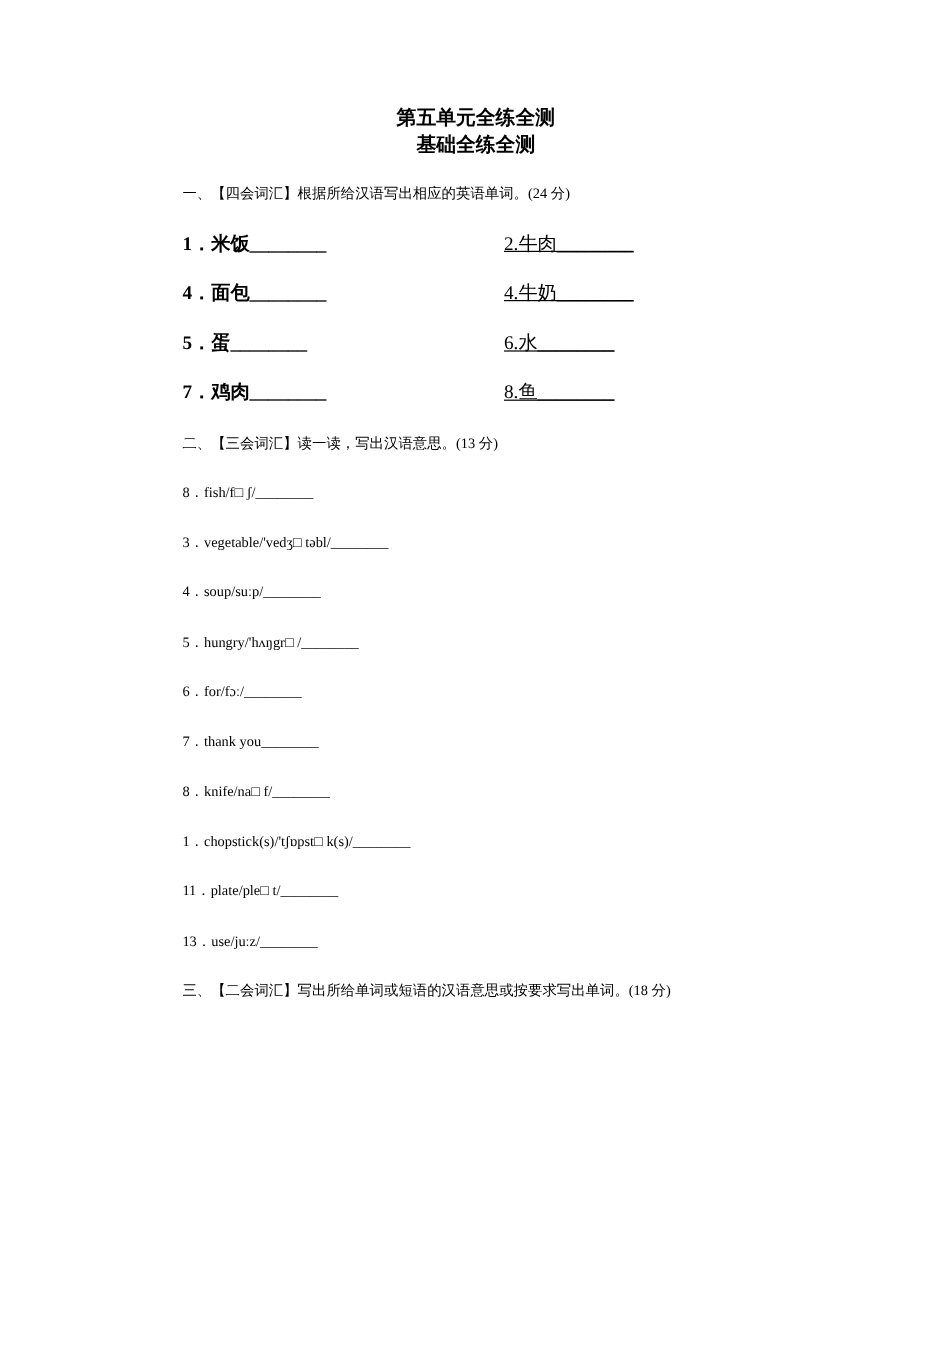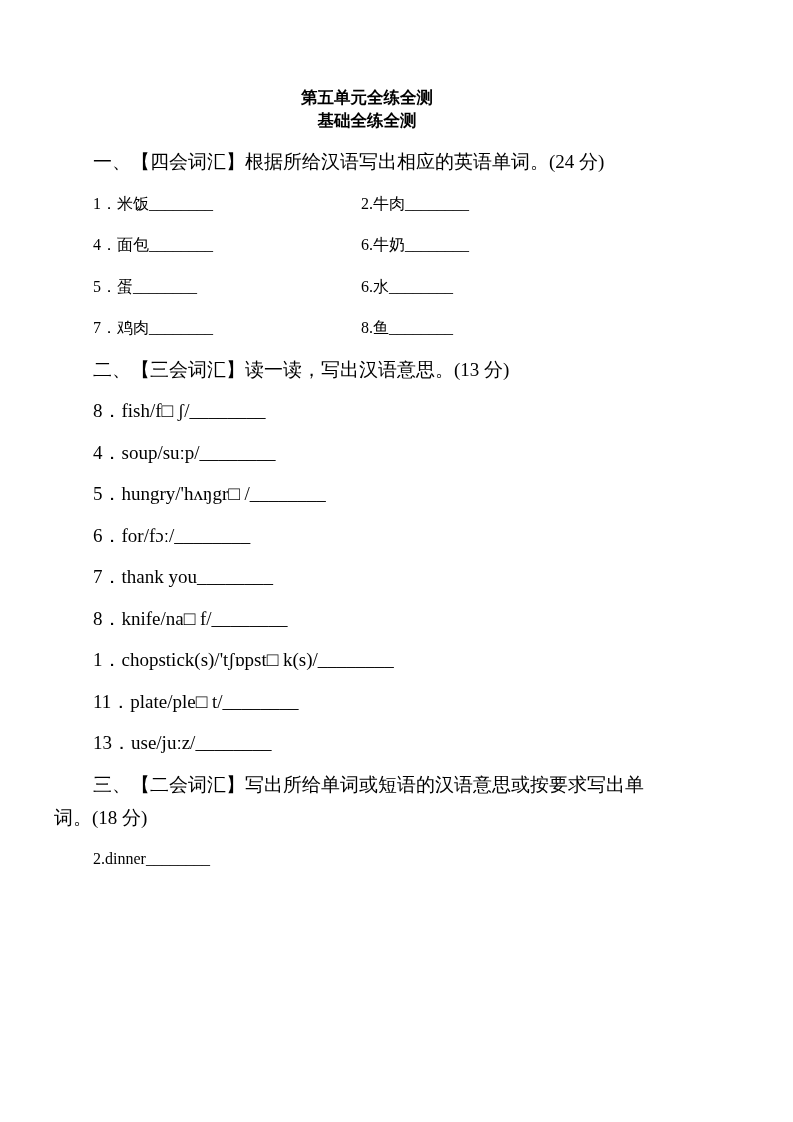--- a/index.html
+++ b/index.html
@@ -10,96 +10,98 @@
   }
   .page {
     width: 793px;
     height: 1122px;
     background: #ffffff;
     color: #000000;
     font-family: "Liberation Serif", "DejaVu Serif", serif;
     overflow: hidden;
   }
   .content {
-    padding: 86px 113px 0 54px;
+    padding: 86px 113px 0 113px;
   }
   .title, .subtitle {
     margin: 0;
     font-size: 16.5px;
     line-height: 23px;
     font-weight: 700;
     text-align: center;
   }
   .para {
     margin: 0 0 8.5px 0;
-    font-size: 19px;
+    font-size: 12px;
     line-height: 33px;
     text-indent: 39px;
   }
   .heading-first {
     margin-top: 13px;
   }
   .row {
     display: flex;
     margin: 0 0 8.5px 0;
     padding-left: 39px;
     font-size: 16px;
     line-height: 33px;
   }
   .row .cell-left {
     flex: 0 0 auto;
     width: 268px;
+    font-weight: bold;
   }
   .row.row-narrow .cell-left {
     width: 248px;
   }
   .row .cell-right {
     flex: 1 1 auto;
+    text-decoration: underline;
   }
 </style>
 </head>
 <body>
 
 <div class="page">
   <div class="content">
 
     <h1 class="title">第五单元全练全测</h1>
     <h2 class="subtitle">基础全练全测</h2>
 
     <p class="para heading-first">一、【四会词汇】根据所给汉语写出相应的英语单词。(24 分)</p>
 
     <div class="row">
       <span class="cell-left">1．米饭________</span>
       <span class="cell-right">2.牛肉________</span>
     </div>
     <div class="row">
       <span class="cell-left">4．面包________</span>
-      <span class="cell-right">6.牛奶________</span>
+      <span class="cell-right">4.牛奶________</span>
     </div>
     <div class="row">
       <span class="cell-left">5．蛋________</span>
       <span class="cell-right">6.水________</span>
     </div>
     <div class="row">
       <span class="cell-left">7．鸡肉________</span>
       <span class="cell-right">8.鱼________</span>
     </div>
 
     <p class="para">二、【三会词汇】读一读，写出汉语意思。(13 分)</p>
 
     <p class="para">8．fish/f□ ʃ/________</p>
+    <p class="para">3．vegetable/'vedʒ□ təbl/________</p>
     <p class="para">4．soup/suːp/________</p>
     <p class="para">5．hungry/'hʌŋgr□ /________</p>
     <p class="para">6．for/fɔː/________</p>
     <p class="para">7．thank you________</p>
     <p class="para">8．knife/na□ f/________</p>
     <p class="para">1．chopstick(s)/'tʃɒpst□ k(s)/________</p>
     <p class="para">11．plate/ple□ t/________</p>
     <p class="para">13．use/juːz/________</p>
 
     <p class="para">三、【二会词汇】写出所给单词或短语的汉语意思或按要求写出单词。(18 分)</p>
 
     <div class="row row-narrow">
-      <span class="cell-right">2.dinner________</span>
     </div>
 
   </div>
 </div>
 
 </body></html>

